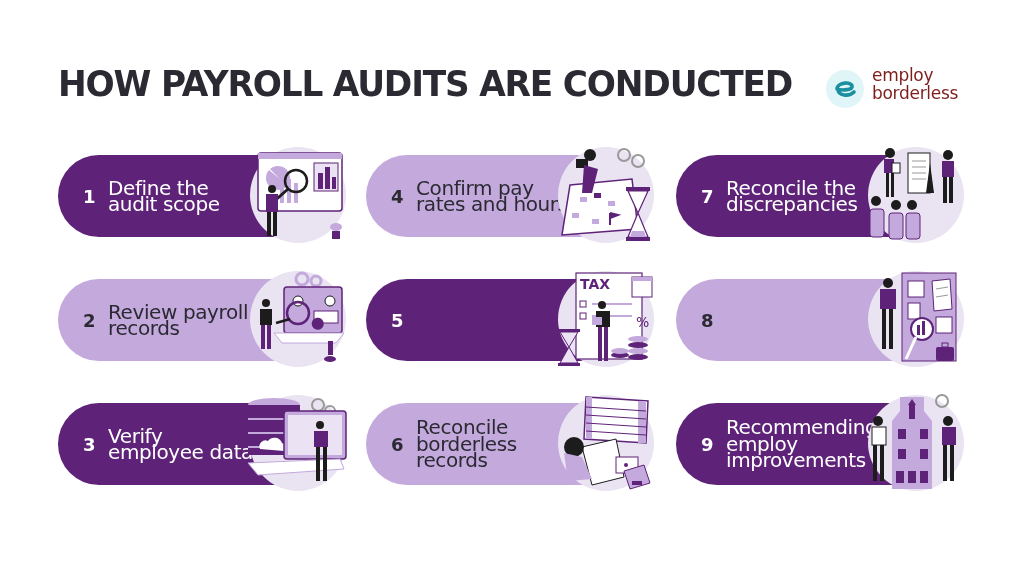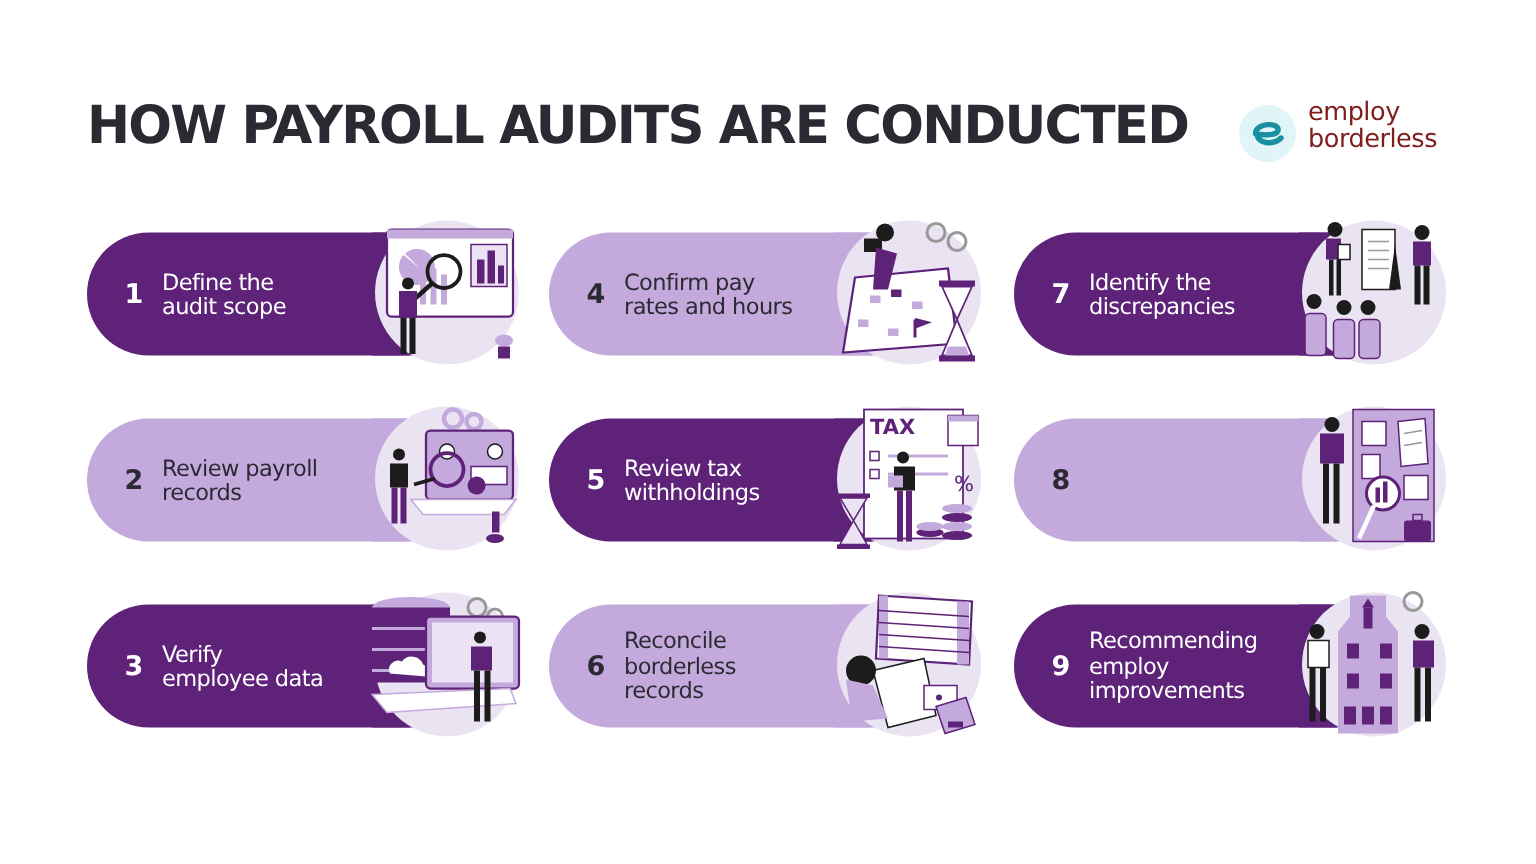--- a/index.html
+++ b/index.html
@@ -38,21 +38,21 @@
     }
     .pill.dark + .pill-ext { background: #5e2378; }
     .pill.light + .pill-ext { background: #c3a9dc; }
 
     .num {
       position: absolute; left: 25px; top: 0; height: 100px; display: flex; align-items: center;
       font-family: "DejaVu Sans", sans-serif; font-weight: bold; font-size: 18px;
     }
     .label {
       position: absolute; left: 50px; top: 0; height: 100px; display: flex; align-items: center;
-      font-family: "DejaVu Sans", sans-serif; font-size: 15px; line-height: 16.5px;
+      font-family: "DejaVu Sans", sans-serif; font-size: 20px; line-height: 16.5px;
       letter-spacing: -0.4px; white-space: pre-line;
     }
     .dark-text { color: #ffffff; }
     .light-text { color: #2b2a33; }
 
     .illus {
       position: absolute; left: 186px; top: -3px; width: 106px; height: 106px;
     }
     .illus .bg {
       position: absolute; left: 6px; top: 4px; width: 96px; height: 96px; border-radius: 50%;
@@ -191,22 +191,20 @@
       <path d="M76 48 L96 48 L86 70 L96 94 L76 94 L86 70 Z" fill="#fff" stroke="#5e2378" stroke-width="1.2"></path>
       <path d="M80 88 L92 88 L94 94 L78 94 Z" fill="#c3a9dc"></path>
     </svg>
   </div>
 </div>
 
 <div class="card" style="left:366px; top:270px;">
   <div class="pill dark"></div>
     <div class="pill-ext"></div>
   <div class="num dark-text">5</div>
-  <div class="label dark-text">Review tax
-withholdings</div>
   <div class="illus">
     <div class="bg"></div>
     <svg width="106" height="106" viewBox="0 0 106 106">
       <rect x="24" y="6" width="66" height="86" fill="#fff" stroke="#5e2378" stroke-width="1.2"></rect>
       <text x="28" y="22" font-family="DejaVu Sans, sans-serif" font-weight="bold" font-size="14" fill="#5e2378">TAX</text>
       <rect x="80" y="10" width="20" height="20" fill="#fff" stroke="#5e2378"></rect>
       <rect x="80" y="10" width="20" height="4" fill="#c3a9dc"></rect>
       <rect x="28" y="34" width="6" height="6" fill="none" stroke="#5e2378"></rect>
       <rect x="28" y="46" width="6" height="6" fill="none" stroke="#5e2378"></rect>
       <line x1="40" y1="37" x2="80" y2="37" stroke="#c3a9dc" stroke-width="2"></line>
@@ -255,21 +253,21 @@
       <path d="M72 80 L92 74 L98 92 L78 98 Z" fill="#c3a9dc" stroke="#5e2378"></path>
       <rect x="80" y="90" width="10" height="4" fill="#5e2378"></rect>
     </svg>
   </div>
 </div>
 
 <div class="card" style="left:676px; top:146px;">
   <div class="pill dark"></div>
     <div class="pill-ext"></div>
   <div class="num dark-text">7</div>
-  <div class="label dark-text">Identify the
+  <div class="label dark-text">Reconcile the
 discrepancies</div>
   <div class="illus">
     <div class="bg"></div>
     <svg width="106" height="106" viewBox="0 0 106 106">
       <rect x="46" y="10" width="22" height="40" fill="#fff" stroke="#1c1c1c"></rect>
       <line x1="50" y1="18" x2="64" y2="18" stroke="#999"></line>
       <line x1="50" y1="24" x2="64" y2="24" stroke="#999"></line>
       <line x1="50" y1="30" x2="64" y2="30" stroke="#999"></line>
       <line x1="50" y1="36" x2="64" y2="36" stroke="#999"></line>
       <path d="M68 20 L72 50 L64 50 Z" fill="#1c1c1c"></path>

